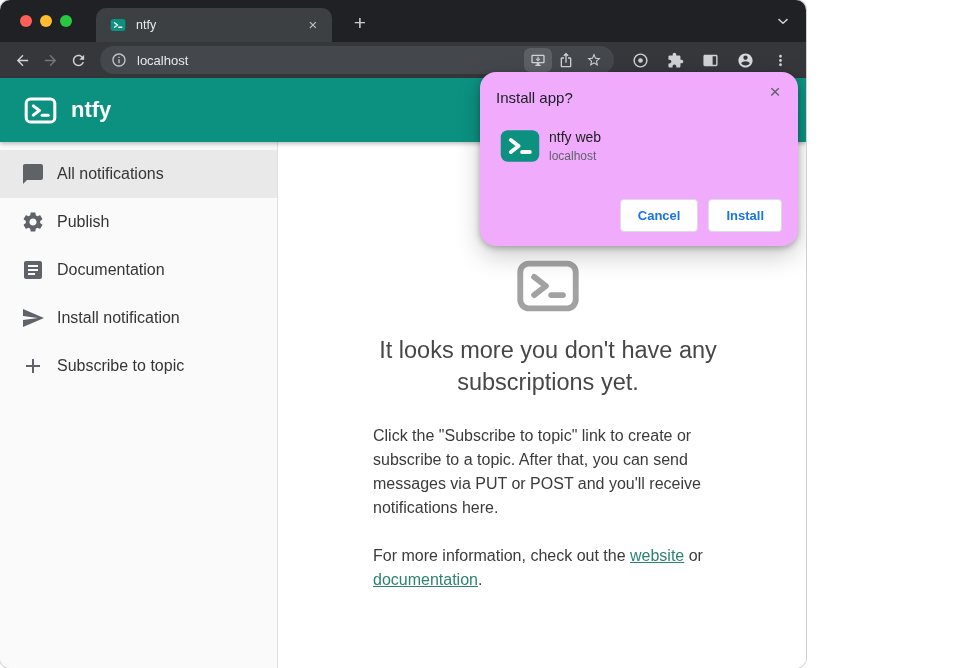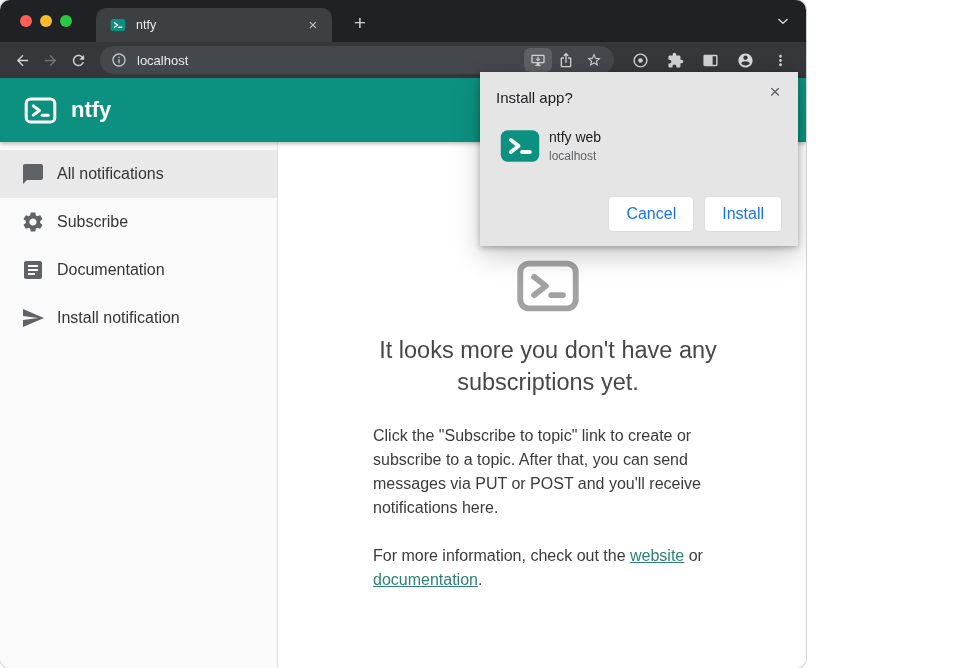--- a/index.html
+++ b/index.html
@@ -54,29 +54,29 @@
 
   .content { flex: 1; background: #fff; overflow: hidden; }
   .empty { text-align: center; }
   .empty-logo { width: 64px; height: 64px; color: #a2a2a2; margin-top: 112px; }
   .empty-title { font-size: 23.5px; font-weight: 400; color: #474747; max-width: 420px; margin: 12px auto 0; line-height: 1.37; }
   .empty-text { width: 350px; margin: 26px auto 0; text-align: left; font-size: 16px; line-height: 1.5; color: #3b3b3b; }
   .empty-text.second { margin-top: 24px; }
   .empty-text a { color: var(--link-teal, #2e8274); text-decoration: underline; cursor: pointer; }
 
   
-  .install-dialog { position: absolute; left: 480px; top: 72px; width: 318px; height: 174px; background: #e5e5e5; border-radius: 0; box-shadow: 0 2px 6px rgba(0,0,0,0.28), 0 10px 26px rgba(0,0,0,0.20); z-index: 100; padding: 17px 16px; }
+  .install-dialog { position: absolute; left: 480px; top: 72px; width: 318px; height: 174px; background: #f0abfc; border-radius: 16px; box-shadow: 0 2px 6px rgba(0,0,0,0.28), 0 10px 26px rgba(0,0,0,0.20); z-index: 100; padding: 17px 16px; }
   .dlg-title { font-size: 15px; color: #202124; }
   .dlg-close { position: absolute; top: 8px; right: 12px; font-size: 19px; color: #5f6368; width: 22px; height: 22px; text-align: center; line-height: 21px; background: none; border: none; font-family: inherit; cursor: pointer; }
   .dlg-app { display: flex; align-items: center; gap: 8px; margin-top: 19px; margin-left: 3px; }
   .dlg-app-icon { width: 42px; height: 42px; color: var(--brand-teal, #0c9180); flex: 0 0 auto; }
   .dlg-app-name { font-size: 14px; color: #202124; }
   .dlg-app-origin { font-size: 12px; color: #5f6368; margin-top: 4px; }
   .dlg-buttons { position: absolute; right: 16px; bottom: 14px; display: flex; gap: 10px; }
-  .dlg-btn { font-family: inherit; font-size: 16px; font-weight: 400; color: var(--dialog-blue, #1a73e8); background: #fff; border: 1px solid #dadce0; border-radius: 4px; padding: 8px 17px; cursor: pointer; }
+  .dlg-btn { font-family: inherit; font-size: 13px; font-weight: 700; color: var(--dialog-blue, #1a73e8); background: #fff; border: 1px solid #dadce0; border-radius: 4px; padding: 8px 17px; cursor: pointer; }
 </style>
 </head>
 <body>
 
 <div class="window">
 
   <div class="tabstrip">
     <div class="traffic">
       <span class="light red"></span>
       <span class="light yellow"></span>
@@ -187,33 +187,39 @@
       <div class="side-item selected">
         <svg class="side-icon" viewBox="0 0 24 24">
             <path d="M20 2H4c-1.1 0-2 .9-2 2v18l4-4h14c1.1 0 2-.9 2-2V4c0-1.1-.9-2-2-2z" fill="currentColor"></path>
           </svg>
         <span class="side-label">All notifications</span>
       </div>
       <div class="side-item">
         <svg class="side-icon" viewBox="0 0 24 24">
             <path d="M19.14 12.94c.04-.3.06-.61.06-.94 0-.32-.02-.64-.07-.94l2.03-1.58c.18-.14.23-.41.12-.61l-1.92-3.32c-.12-.22-.37-.29-.59-.22l-2.39.96c-.5-.38-1.03-.7-1.62-.94l-.36-2.54c-.04-.24-.24-.41-.48-.41h-3.84c-.24 0-.43.17-.47.41l-.36 2.54c-.59.24-1.13.57-1.62.94l-2.39-.96c-.22-.08-.47 0-.59.22L2.74 8.87c-.12.21-.08.47.12.61l2.03 1.58c-.05.3-.09.63-.09.94s.02.64.07.94l-2.03 1.58c-.18.14-.23.41-.12.61l1.92 3.32c.12.22.37.29.59.22l2.39-.96c.5.38 1.03.7 1.62.94l.36 2.54c.05.24.24.41.48.41h3.84c.24 0 .44-.17.47-.41l.36-2.54c.59-.24 1.13-.56 1.62-.94l2.39.96c.22.08.47 0 .59-.22l1.92-3.32c.12-.22.07-.47-.12-.61l-2.01-1.58zM12 15.6c-1.98 0-3.6-1.62-3.6-3.6s1.62-3.6 3.6-3.6 3.6 1.62 3.6 3.6-1.62 3.6-3.6 3.6z" fill="currentColor"></path>
           </svg>
-        <span class="side-label">Subscribe</span>
+        <span class="side-label">Publish</span>
       </div>
       <div class="side-item">
         <svg class="side-icon" viewBox="0 0 24 24">
             <path d="M19 3H5c-1.1 0-2 .9-2 2v14c0 1.1.9 2 2 2h14c1.1 0 2-.9 2-2V5c0-1.1-.9-2-2-2zm-5 14H7v-2h7v2zm3-4H7v-2h10v2zm0-4H7V7h10v2z" fill="currentColor"></path>
           </svg>
         <span class="side-label">Documentation</span>
       </div>
       <div class="side-item">
         <svg class="side-icon" viewBox="0 0 24 24">
             <path d="M2.01 21L23 12 2.01 3 2 10l15 2-15 2z" fill="currentColor"></path>
           </svg>
         <span class="side-label">Install notification</span>
+      </div>
+      <div class="side-item">
+        <svg class="side-icon" viewBox="0 0 24 24">
+            <path d="M19 13h-6v6h-2v-6H5v-2h6V5h2v6h6v2z" fill="currentColor"></path>
+          </svg>
+        <span class="side-label">Subscribe to topic</span>
       </div>
     </aside>
 
     <main class="content">
       <div class="empty">
         <svg class="empty-logo" viewBox="0 0 24 24" fill="none">
           <rect x="1.6" y="3.6" width="20.8" height="16.8" rx="3.2" stroke="currentColor" stroke-width="2.2"></rect>
           <path d="M6.8 8.6 L11.2 12 L6.8 15.4" stroke="currentColor" stroke-width="2.2" stroke-linecap="round" stroke-linejoin="round"></path>
           <path d="M13.2 15.4 H17.6" stroke="currentColor" stroke-width="2.2" stroke-linecap="round"></path>
         </svg>

